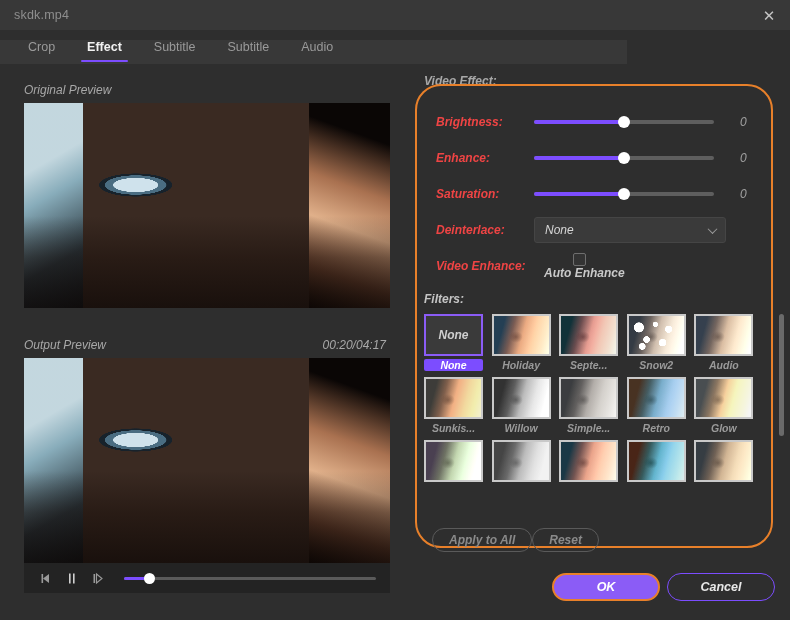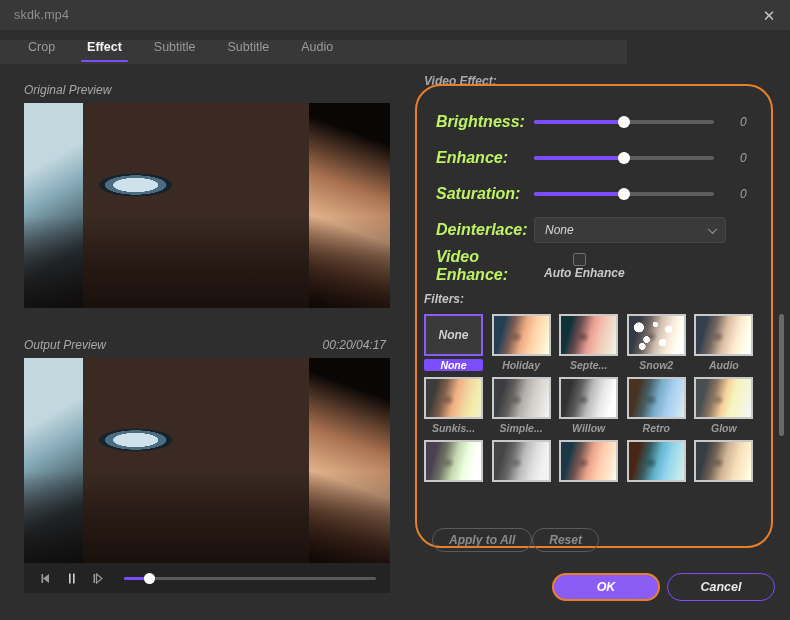--- a/index.html
+++ b/index.html
@@ -151,21 +151,21 @@
     width: 358px; height: 464px;
     border: 2px solid #e8802a;
     border-radius: 26px;
     pointer-events: none;
   }
 
   .rows { position: absolute; left: 14px; top: 40px; width: 350px; }
   .row { display: flex; align-items: center; height: 36px; }
   .row-label {
     width: 110px; flex: none;
-    font-size: 16px; color: #bef264; font-weight: bold; padding-left: 12px;
+    font-size: 12px; color: #ef4444; font-weight: bold; padding-left: 12px;
   }
 
   .slider { position: relative; width: 180px; height: 20px; display: flex; align-items: center; cursor: pointer; }
   .sl-track { position: absolute; left: 0; right: 0; height: 4px; background: #5e5e5e; border-radius: 2px; }
   .sl-fill  { position: absolute; left: 0; height: 4px; background: #7c4dff; border-radius: 2px; }
   .sl-thumb { position: absolute; width: 12px; height: 12px; margin-left: -6px; border-radius: 50%; background: #fff; }
   .sl-value { margin-left: 26px; font-size: 12px; color: #a0a0a0; width: 24px; }
 
   .select {
     position: relative; width: 192px; height: 26px;
@@ -451,30 +451,30 @@
 
         <div class="f-cell">
           <div class="f-thumb">
               <div class="mini mini-base m-sunkis"></div>
             </div>
           <div class="f-label">Sunkis...</div>
         </div>
 
         <div class="f-cell">
           <div class="f-thumb">
+              <div class="mini mini-base m-willow"></div>
+            </div>
+          <div class="f-label">Willow</div>
+        </div>
+
+        <div class="f-cell">
+          <div class="f-thumb">
               <div class="mini mini-base m-simple"></div>
             </div>
           <div class="f-label">Simple...</div>
-        </div>
-
-        <div class="f-cell">
-          <div class="f-thumb">
-              <div class="mini mini-base m-willow"></div>
-            </div>
-          <div class="f-label">Willow</div>
         </div>
 
         <div class="f-cell">
           <div class="f-thumb">
               <div class="mini mini-base m-retro"></div>
             </div>
           <div class="f-label">Retro</div>
         </div>
 
         <div class="f-cell">

